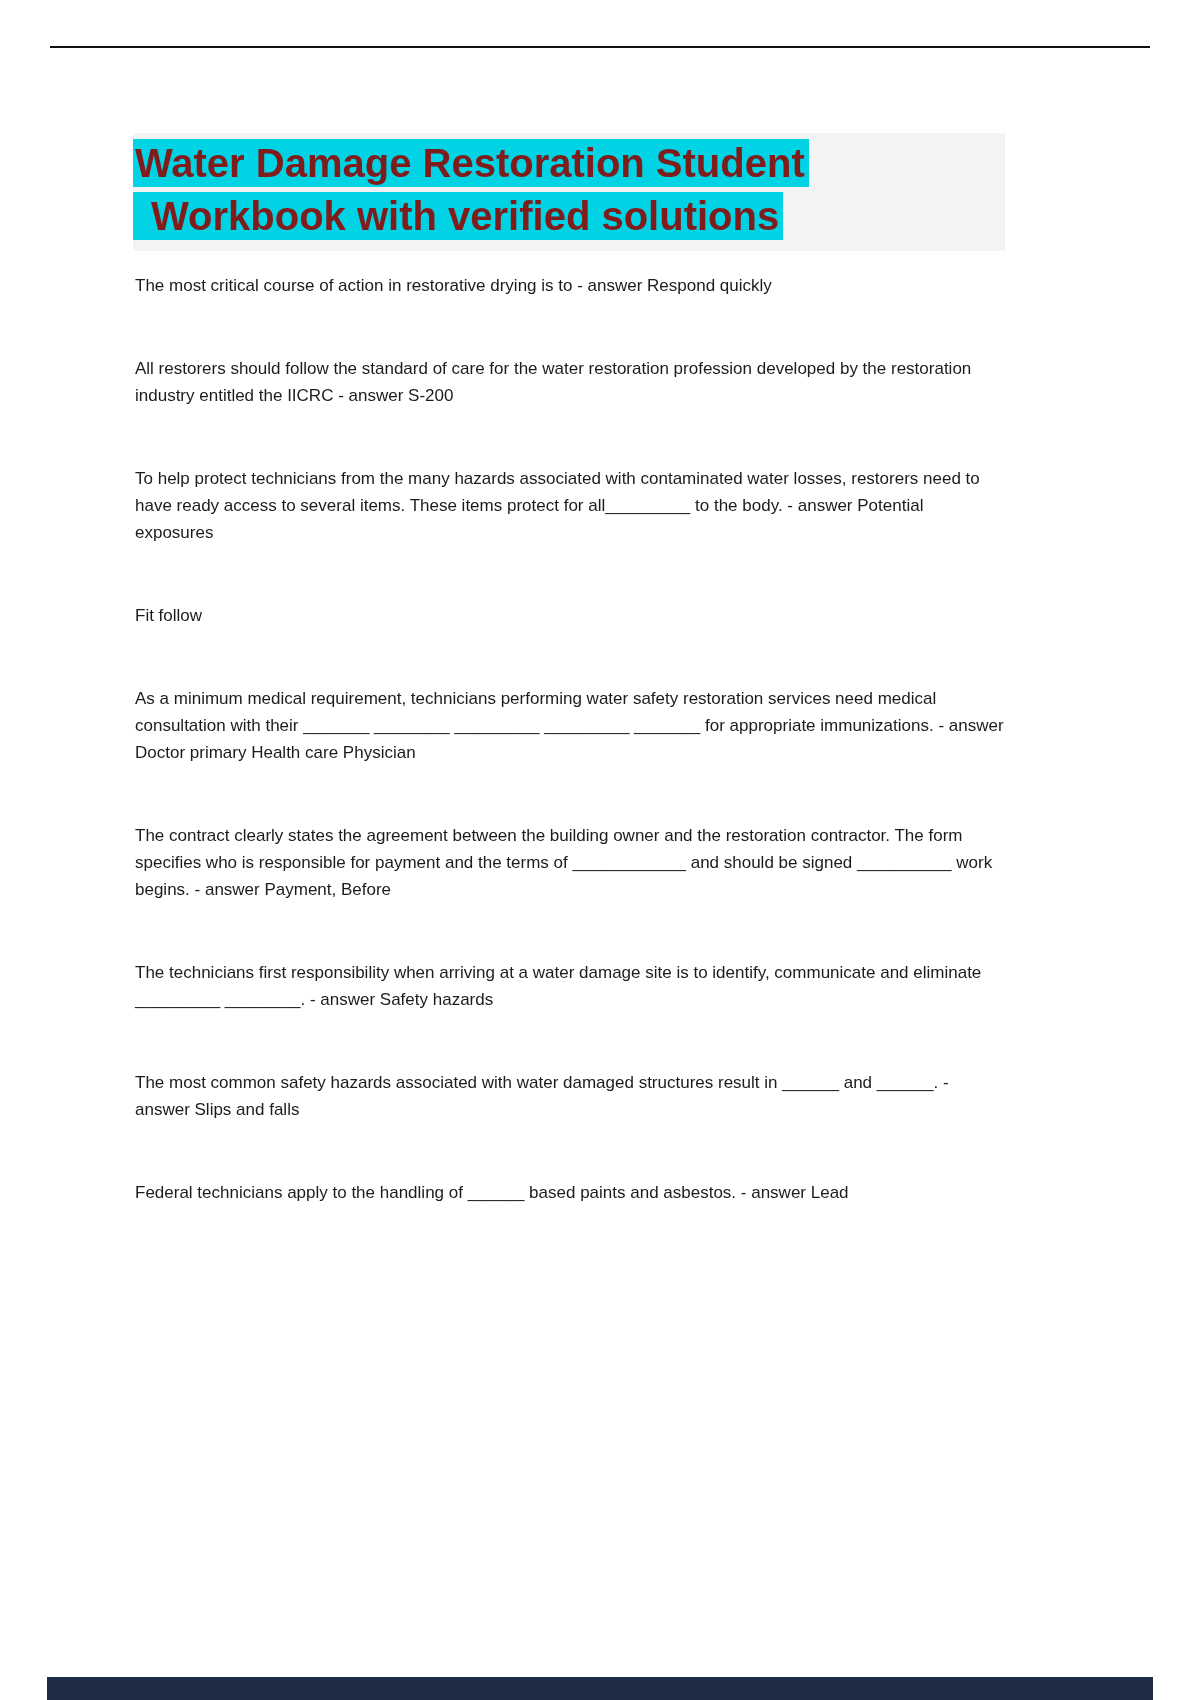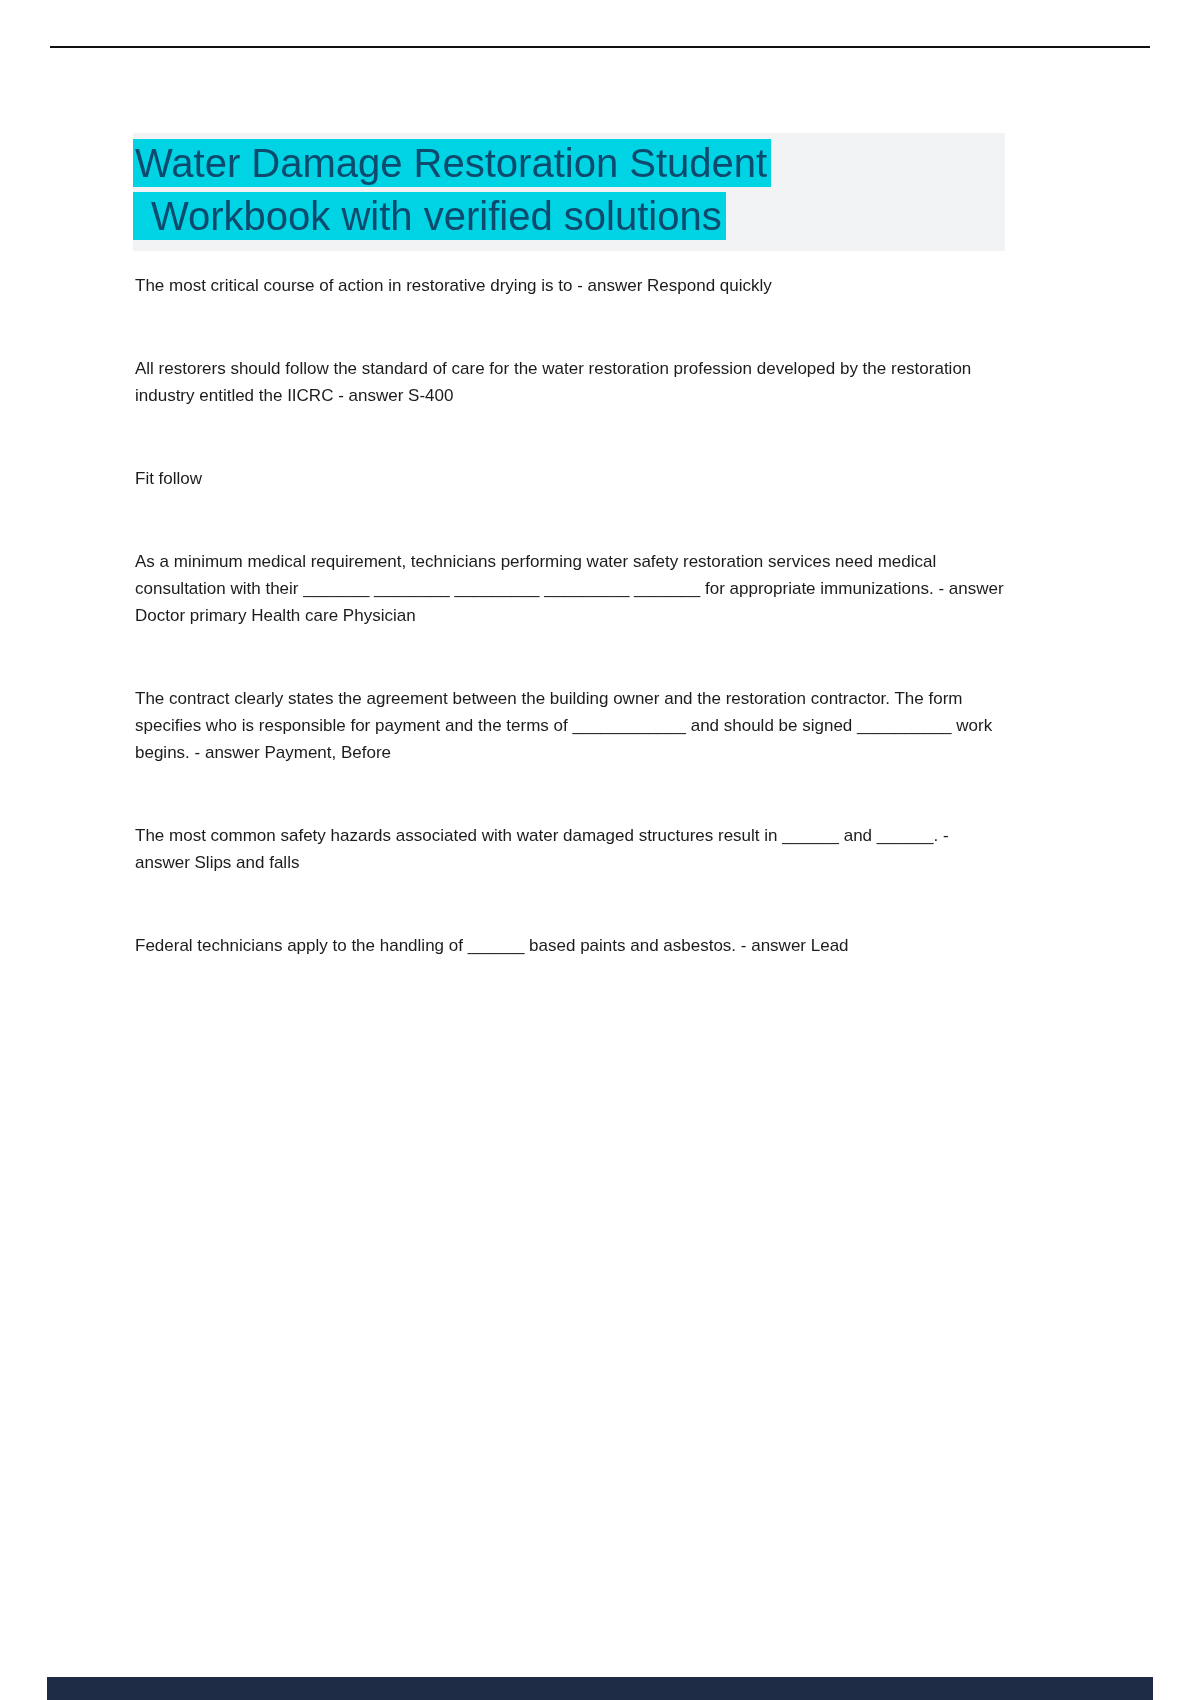--- a/index.html
+++ b/index.html
@@ -28,22 +28,22 @@
     top: 133px;
     left: 133px;
     width: 872px;
     background: #f2f3f5;
     padding: 4px 0 8px 0;
   }
   .doc-title {
     margin: 0;
     font-size: 40px;
     line-height: 53px;
-    font-weight: normal;
-    color: #0c4a6e;
+    font-weight: bold;
+    color: #7f1d1d;
     letter-spacing: 0px;
   }
   .doc-title .hl {
     background: #00d3e4; 
     padding: 2px 4px 2px 2px;
     box-decoration-break: clone;
     -webkit-box-decoration-break: clone;
   }
   .content {
     position: absolute;
@@ -81,30 +81,36 @@
 
   <div class="title-section">
     <h1 class="doc-title"><span class="hl" style="background: rgb(0, 211, 228);">Water Damage Restoration Student</span><br><span class="hl" style="background: rgb(0, 211, 228); padding-left: 18px;">Workbook with verified solutions</span></h1>
   </div>
 
   <div class="content">
       <div class="block">
         <p>The most critical course of action in restorative drying is to - answer Respond quickly</p>
       </div>
       <div class="block">
-        <p>All restorers should follow the standard of care for the water restoration profession developed by the restoration industry entitled the IICRC - answer S-400</p>
+        <p>All restorers should follow the standard of care for the water restoration profession developed by the restoration industry entitled the IICRC - answer S-200</p>
+      </div>
+      <div class="block">
+        <p>To help protect technicians from the many hazards associated with contaminated water losses, restorers need to have ready access to several items. These items protect for all_________ to the body. - answer Potential exposures</p>
       </div>
       <div class="block">
         <p>Fit follow</p>
       </div>
       <div class="block">
         <p>As a minimum medical requirement, technicians performing water safety restoration services need medical consultation with their _______ ________ _________ _________ _______ for appropriate immunizations. - answer Doctor primary Health care Physician</p>
       </div>
       <div class="block">
         <p>The contract clearly states the agreement between the building owner and the restoration contractor. The form specifies who is responsible for payment and the terms of ____________ and should be signed __________ work begins. - answer Payment, Before</p>
+      </div>
+      <div class="block">
+        <p>The technicians first responsibility when arriving at a water damage site is to identify, communicate and eliminate _________ ________. - answer Safety hazards</p>
       </div>
       <div class="block">
         <p>The most common safety hazards associated with water damaged structures result in ______ and ______. - answer Slips and falls</p>
       </div>
       <div class="block">
         <p>Federal technicians apply to the handling of ______ based paints and asbestos. - answer Lead</p>
       </div>
     </div>
 
   <div class="footer-bar" style="background: rgb(29, 43, 69);"></div>

